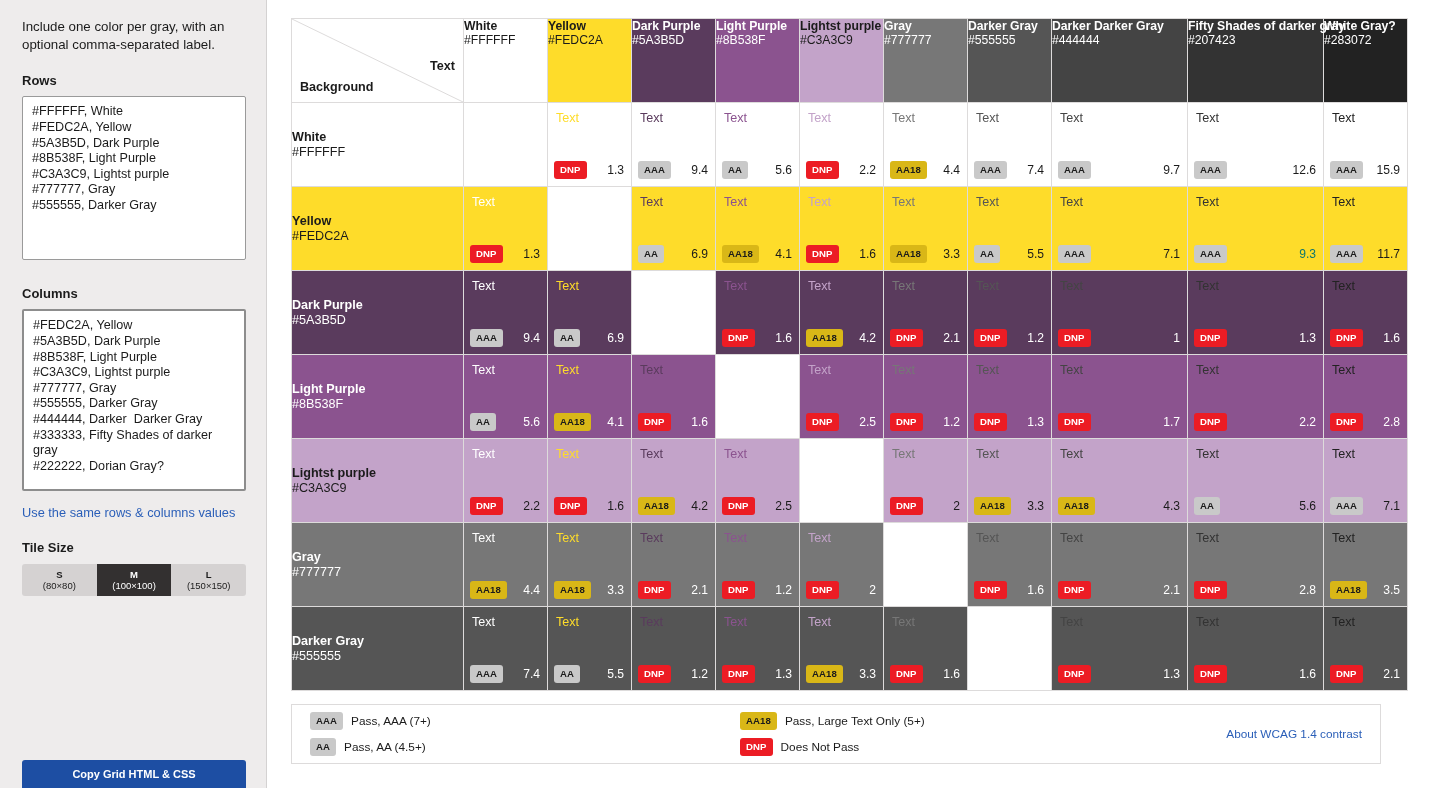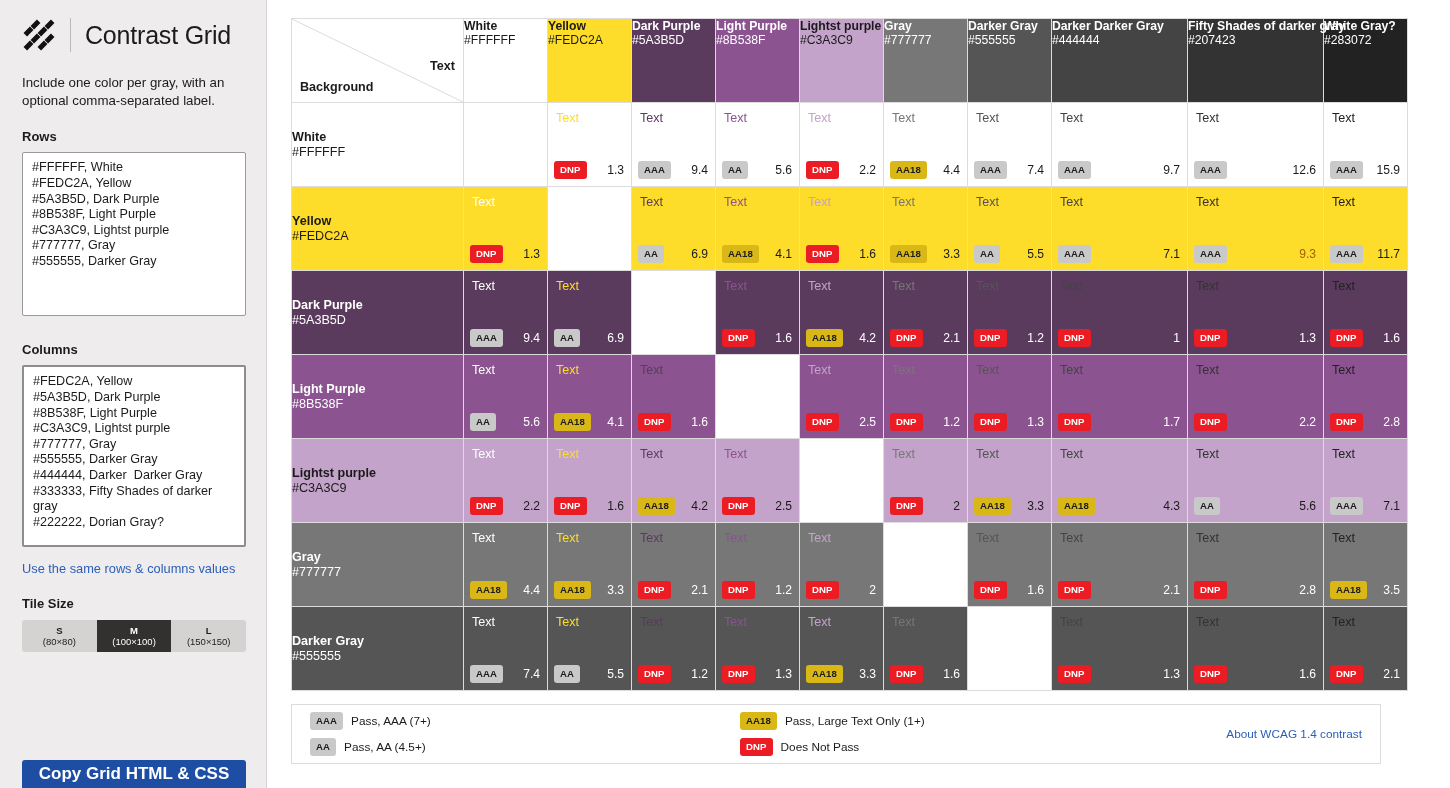--- a/index.html
+++ b/index.html
@@ -65,21 +65,21 @@
   }
   .tile-btn .t1 { font-size: 9.5px; font-weight: bold; line-height: 11px; }
   .tile-btn .t2 { font-size: 9.5px; line-height: 11px; }
   .tile-btn.active { background: #333030; color: #ffffff; }
   .copy-btn {
     position: absolute; left: 22px; bottom: 0;
     width: 224px; height: 28px;
     background: #1d4ea3; color: #ffffff;
     border: none; cursor: pointer;
     font-family: "Liberation Sans", sans-serif;
-    font-size: 17px; font-weight: bold;
+    font-size: 11px; font-weight: bold;
     border-radius: 3px 3px 0 0;
   }
 
   
   .main { flex: 1; padding: 18px 20px 0 24px; overflow: hidden; }
 
   table.grid {
     border-collapse: collapse;
     table-layout: fixed;
     width: 1090px;
@@ -166,38 +166,20 @@
     font-size: 11.8px; color: #2b5fb8; text-decoration: none;
   }
 </style>
 </head>
 <body>
 
 <div class="app">
 
   <aside class="sidebar">
 
-    <div class="brand">
-      <span class="logo">
-        <svg viewBox="0 0 34 34" width="34" height="34" aria-hidden="true">
-          <g fill="#111111">
-            <rect x="2" y="11" width="9" height="5" transform="rotate(-45 6.5 13.5)"></rect>
-            <rect x="9" y="4" width="9" height="5" transform="rotate(-45 13.5 6.5)"></rect>
-            <rect x="9" y="18" width="9" height="5" transform="rotate(-45 13.5 20.5)"></rect>
-            <rect x="16" y="11" width="9" height="5" transform="rotate(-45 20.5 13.5)"></rect>
-            <rect x="16" y="25" width="9" height="5" transform="rotate(-45 20.5 27.5)"></rect>
-            <rect x="23" y="18" width="9" height="5" transform="rotate(-45 27.5 20.5)"></rect>
-            <rect x="2" y="25" width="9" height="5" transform="rotate(-45 6.5 27.5)"></rect>
-            <rect x="23" y="4" width="9" height="5" transform="rotate(-45 27.5 6.5)"></rect>
-          </g>
-        </svg>
-      </span>
-      <span class="brand-divider"></span>
-      <h1 class="brand-title">Contrast Grid</h1>
-    </div>
 
     <p class="intro-2">Include one color per gray, with an optional comma-separated label.</p>
 
     <div class="field-label">Rows</div>
     <textarea class="colorbox rows-box" spellcheck="false" style="">#FFFFFF, White
 #FEDC2A, Yellow
 #5A3B5D, Dark Purple
 #8B538F, Light Purple
 #C3A3C9, Lightst purple
 #777777, Gray
@@ -411,21 +393,21 @@
               <span class="sample" style="color: rgb(68, 68, 68);">Text</span>
               <div class="footrow">
                 <span class="badge AAA">AAA</span>
                 <span class="ratio" style="color: rgb(27, 27, 27);">7.1</span>
               </div>
             </td>
             <td class="cell wide" style="background: rgb(254, 220, 42);">
               <span class="sample" style="color: rgb(51, 51, 51);">Text</span>
               <div class="footrow">
                 <span class="badge AAA">AAA</span>
-                <span class="ratio" style="color: #a16207;">9.3</span>
+                <span class="ratio" style="color: #0f766e;">9.3</span>
               </div>
             </td>
             <td class="cell" style="background: rgb(254, 220, 42);">
               <span class="sample" style="color: rgb(34, 34, 34);">Text</span>
               <div class="footrow">
                 <span class="badge AAA">AAA</span>
                 <span class="ratio" style="color: rgb(27, 27, 27);">11.7</span>
               </div>
             </td>
           </tr>
@@ -789,21 +771,21 @@
           <span class="ltext">Pass, AAA (7+)</span>
         </div>
         <div class="legend-item">
           <span class="badge AA">AA</span>
           <span class="ltext">Pass, AA (4.5+)</span>
         </div>
       </div>
       <div class="legend-col c2">
         <div class="legend-item">
           <span class="badge AA18">AA18</span>
-          <span class="ltext">Pass, Large Text Only (1+)</span>
+          <span class="ltext">Pass, Large Text Only (5+)</span>
         </div>
         <div class="legend-item">
           <span class="badge DNP">DNP</span>
           <span class="ltext">Does Not Pass</span>
         </div>
       </div>
       <a class="about-link" href="#">About WCAG 1.4 contrast</a>
     </div>
   </main>
 </div>

